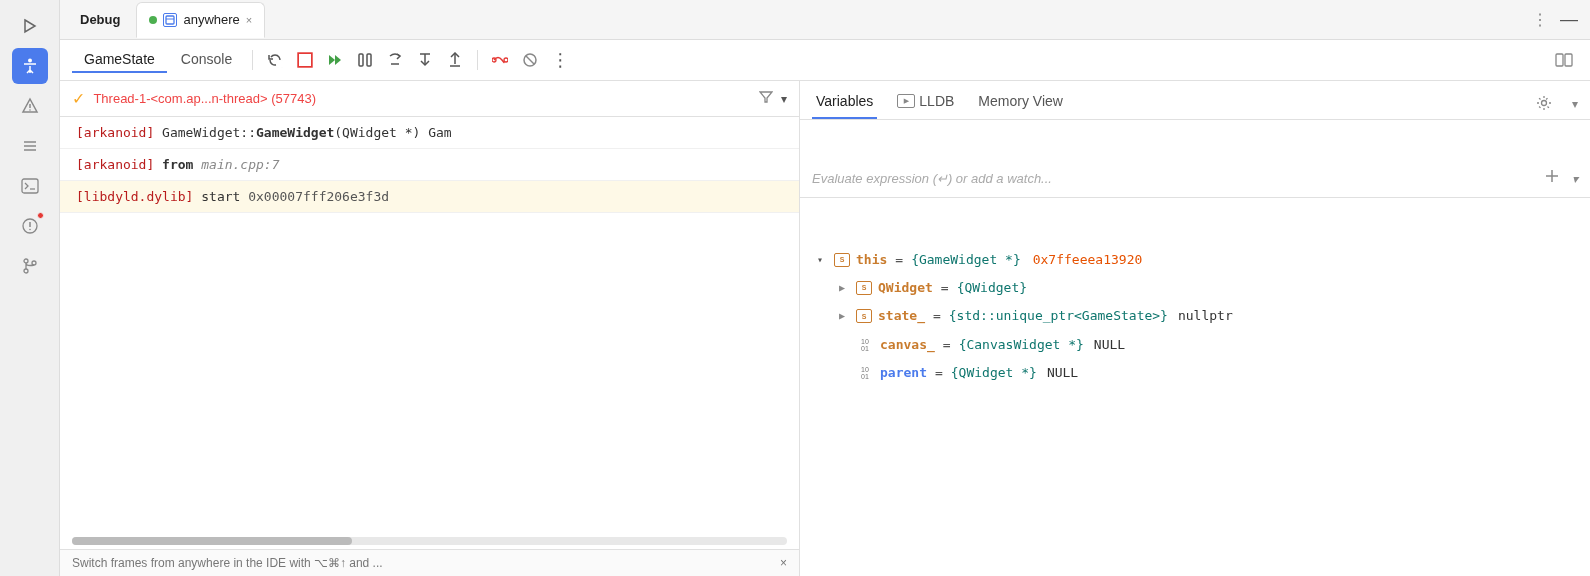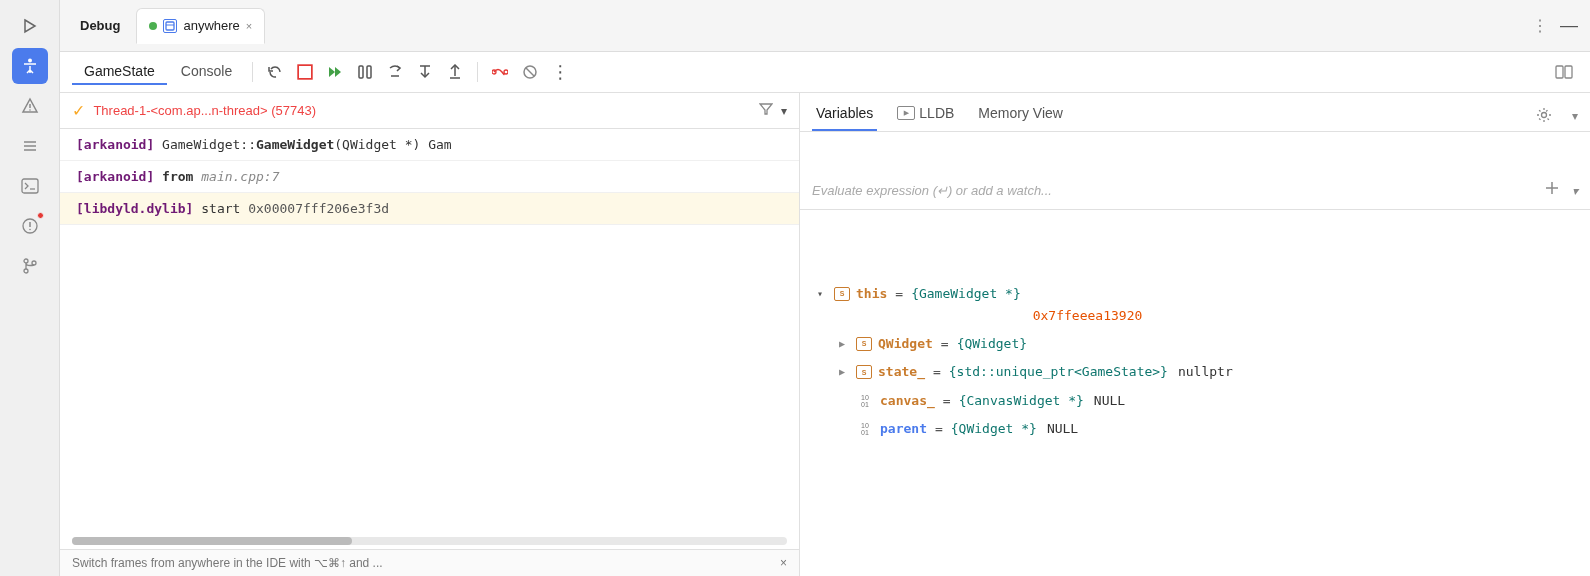--- a/index.html
+++ b/index.html
@@ -47,21 +47,21 @@
       background: white;
     }
 
     
     .tab-bar {
       display: flex;
       align-items: center;
       background: #f5f5f5;
       border-bottom: 1px solid #ddd;
       padding: 0 8px;
-      height: 52px;
+      height: 40px;
       gap: 4px;
     }
     .tab {
       display: flex;
       align-items: center;
       gap: 6px;
       padding: 6px 12px;
       border-radius: 6px 6px 0 0;
       cursor: pointer;
       font-size: 13px;
@@ -220,21 +220,21 @@
     }
     .stack-frame {
       padding: 8px 16px;
       font-size: 13px;
       cursor: pointer;
       border-bottom: 1px solid #f0f0f0;
       font-family: 'Menlo', 'Monaco', monospace;
       color: #555;
     }
     .stack-frame.highlighted { background: #fef9e7; }
-    .stack-frame .frame-bracket { color: #701a75; font-weight: bold; }
+    .stack-frame .frame-bracket { color: #b91c1c; }
     .stack-frame .frame-name { color: #333; font-weight: 500; }
     .stack-frame .frame-location { color: #888; font-style: italic; text-align: right; }
 
     
     .status-bar {
       padding: 6px 12px;
       font-size: 12px;
       color: #777;
       border-top: 1px solid #e0e0e0;
       background: #fafafa;
@@ -641,21 +641,21 @@
       </div>
 
       <div class="variables-list">
 
         <div class="var-row">
           <span class="var-expand expanded">▾</span>
           <div class="var-icon">S</div>
           <span class="var-name">this</span>
           <span class="var-eq">=</span>
           <span class="var-value">{GameWidget *}</span>
-          <span style="margin-left:6px;margin-top:44px;" class="var-value-orange">0x7ffeeea13920</span>
+          <span style="margin-left:6px;" class="var-value-orange">0x7ffeeea13920</span>
         </div>
 
         <div class="var-row">
           <span class="var-indent"></span>
           <span class="var-expand">▶</span>
           <div class="var-icon">S</div>
           <span class="var-name">QWidget</span>
           <span class="var-eq">=</span>
           <span class="var-value">{QWidget}</span>
         </div>

